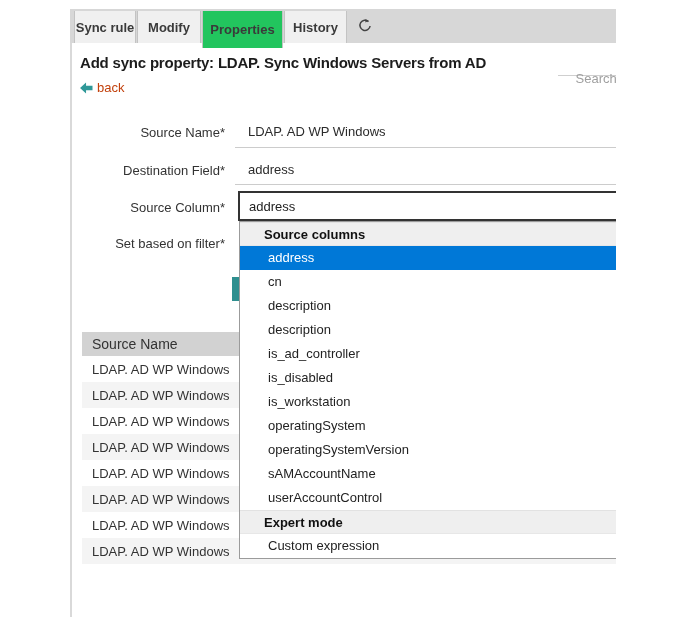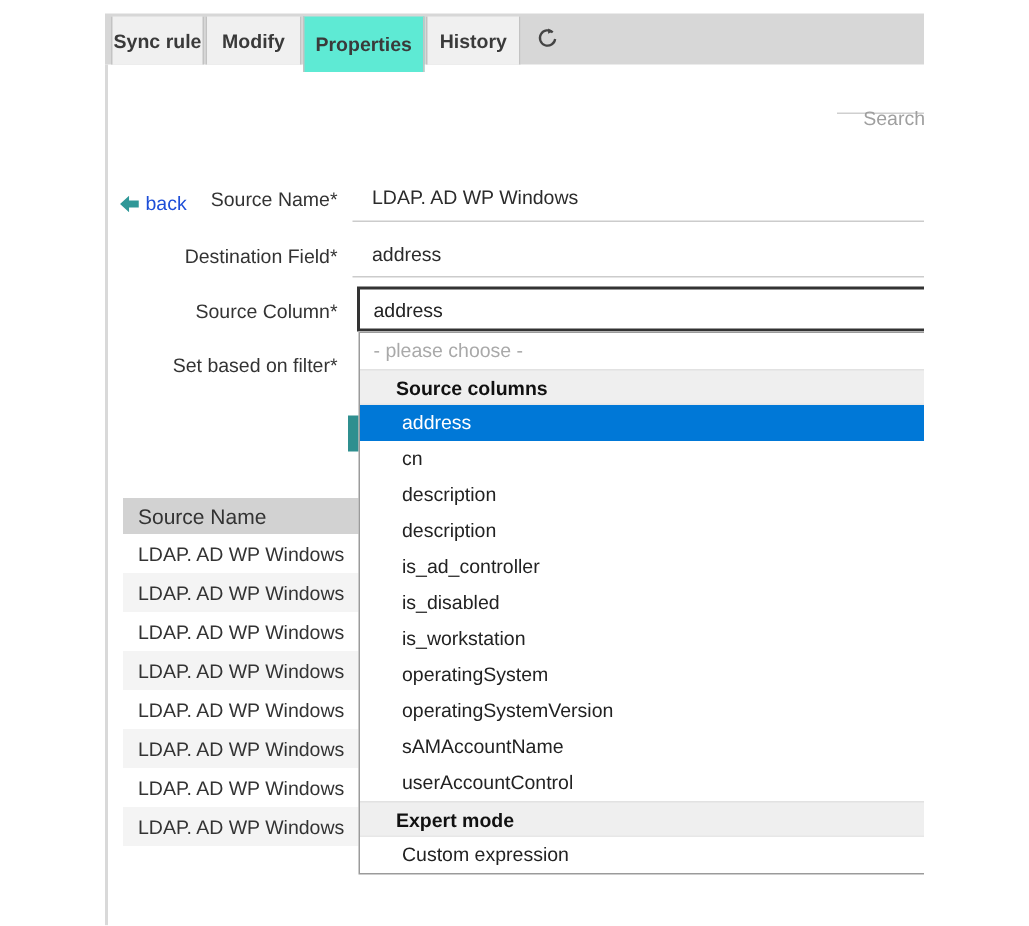--- a/index.html
+++ b/index.html
@@ -11,34 +11,34 @@
   }
 
   
   .tabbar { position:absolute; left:0; top:9px; width:686px; height:34px; background:#d7d7d7; }
   .tab {
     position:absolute; top:2px; height:32px; background:#f0f0f0;
     display:flex; align-items:center; justify-content:center;
     font-size:13px; font-weight:bold; color:#3a3a3a; cursor:pointer;
     border-right:1px solid #c3c3c3; border-left:1px solid #c3c3c3;
   }
-  .tab.active { background:#5eead4; height:37px; z-index:3; }
+  .tab.active { background:#22c55e; height:37px; z-index:3; }
   .refresh-btn { position:absolute; left:287px; top:9px; width:18px; height:18px; cursor:pointer; }
   .close-btn { position:absolute; left:658px; top:9px; width:16px; height:16px; cursor:pointer; }
 
   
   .content-edge { position:absolute; left:0; top:43px; width:2px; height:574px; background:#d9d9d9; }
 
   
   .page-title { position:absolute; left:10px; top:54px; font-size:15px; font-weight:bold; color:#1c1c1c; letter-spacing:-0.2px; }
   .searchbox { position:absolute; left:488px; top:56px; width:175px; height:20px; border-bottom:1px solid #cfcfcf; display:flex; align-items:center;flex-direction:column; }
   .searchbox svg { flex:0 0 auto; margin:0 4px 2px 2px; }
   .searchbox input { border:0; outline:0; width:140px; font-size:13px; color:#444; background:transparent; font-family:"Liberation Sans",sans-serif; }
   .searchbox input::placeholder { color:#9f9f9f; }
-  .back-link { position:absolute; left:10px; top:80px; color:#1d4ed8; font-size:13px; display:flex; align-items:center; gap:4px; cursor:pointer;margin-top:48px; }
+  .back-link { position:absolute; left:10px; top:80px; color:#c2410c; font-size:13px; display:flex; align-items:center; gap:4px; cursor:pointer; }
 
   
   .flabel { position:absolute; left:0; width:155px; text-align:right; font-size:13px; color:#333; }
   .fvalue { position:absolute; left:178px; font-size:13px; color:#2b2b2b; }
   .funderline { position:absolute; left:165px; width:407px; height:1px; background:#cccccc; }
   .source-column-input {
     position:absolute; left:168px; top:191px; width:404px; height:30px;
     border:2px solid #333; font-size:13px; color:#222; padding-left:9px;
     outline:none; background:#fff; font-family:"Liberation Sans",sans-serif;
   }
@@ -87,20 +87,21 @@
     </span>
     <span class="close-btn">
       <svg width="14" height="14" viewBox="0 0 13 13">
         <path d="M2 2 L11 11 M11 2 L2 11" stroke="#3a3a3a" stroke-width="3" stroke-linecap="round"></path>
       </svg>
     </span>
   </div>
 
   <div class="content-edge"></div>
 
+  <div class="page-title">Add sync property: LDAP. Sync Windows Servers from AD</div>
   <div class="searchbox">
     <svg width="13" height="13" viewBox="0 0 13 13">
       <circle cx="5.2" cy="5.2" r="3.7" fill="none" stroke="#777" stroke-width="1.4"></circle>
       <path d="M8 8 L12 12" stroke="#777" stroke-width="1.6"></path>
     </svg>
     <input placeholder="Search..." style="">
   </div>
   <div class="back-link">
     <svg width="13" height="12" viewBox="0 0 14 13">
       <path d="M0 6.5 L6.5 0.5 V4 H13.5 V9 H6.5 V12.5 Z" fill="#2f9898"></path>
@@ -117,21 +118,20 @@
   <div class="funderline" style="top:184px"></div>
 
   <div class="flabel" style="top:200px">Source Column*</div>
   <input class="source-column-input" value="address" style="">
 
   <div class="flabel" style="top:236px">Set based on filter*</div>
 
   <div class="save-sliver"></div>
 
   <div class="dropdown" id="dropdown">
-      <div class="dd-item dd-placeholder">- please choose -</div>
       <div class="dd-item dd-group">Source columns</div>
       <div class="dd-item dd-option selected">address</div>
       <div class="dd-item dd-option">cn</div>
       <div class="dd-item dd-option">description</div>
       <div class="dd-item dd-option">description</div>
       <div class="dd-item dd-option">is_ad_controller</div>
       <div class="dd-item dd-option">is_disabled</div>
       <div class="dd-item dd-option">is_workstation</div>
       <div class="dd-item dd-option">operatingSystem</div>
       <div class="dd-item dd-option">operatingSystemVersion</div>

